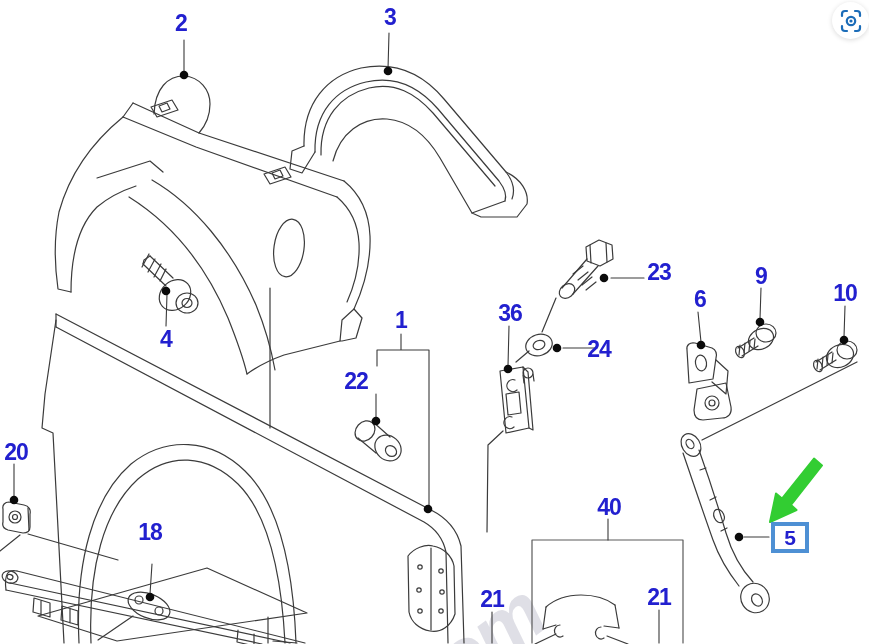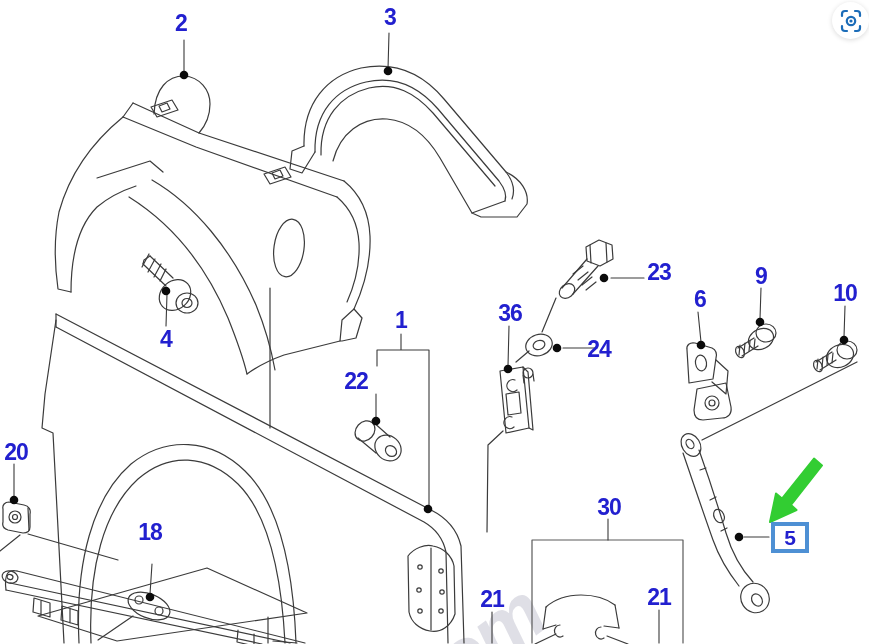--- a/index.html
+++ b/index.html
@@ -258,21 +258,21 @@
   <div class="callout" style="left:401px;top:320px">1</div>
   <div class="callout" style="left:356px;top:381px">22</div>
   <div class="callout" style="left:510px;top:313px">36</div>
   <div class="callout" style="left:659px;top:272px">23</div>
   <div class="callout" style="left:599px;top:349px">24</div>
   <div class="callout" style="left:700px;top:299px">6</div>
   <div class="callout" style="left:761px;top:276px">9</div>
   <div class="callout" style="left:845px;top:293px">10</div>
   <div class="callout" style="left:16px;top:452px">20</div>
   <div class="callout" style="left:150px;top:532px">18</div>
-  <div class="callout" style="left:609px;top:507px">30</div>
+  <div class="callout" style="left:609px;top:507px">40</div>
   <div class="callout" style="left:492px;top:599px">21</div>
   <div class="callout" style="left:659px;top:597px">21</div>
 
   <div class="callout-box">
     <span>5</span>
   </div>
 
   <div class="icon-btn">
     <svg width="28" height="28" viewBox="0 0 28 28">
       <g stroke="#1b6cb8" stroke-width="2.2" fill="none" stroke-linecap="round" stroke-linejoin="round">

